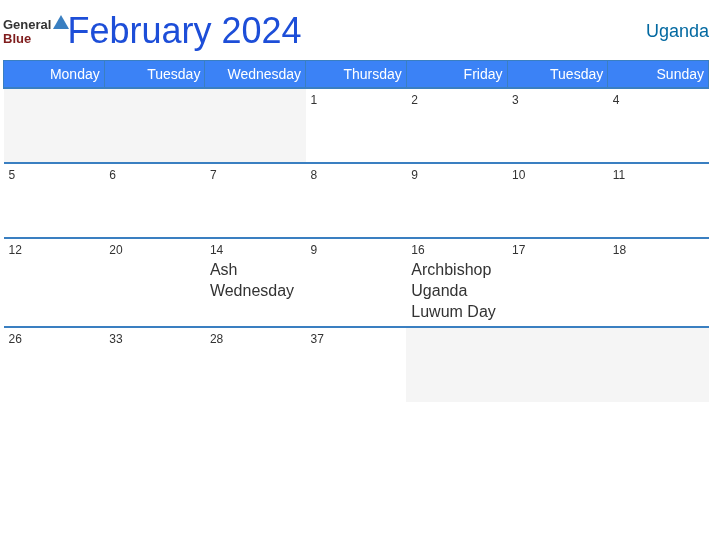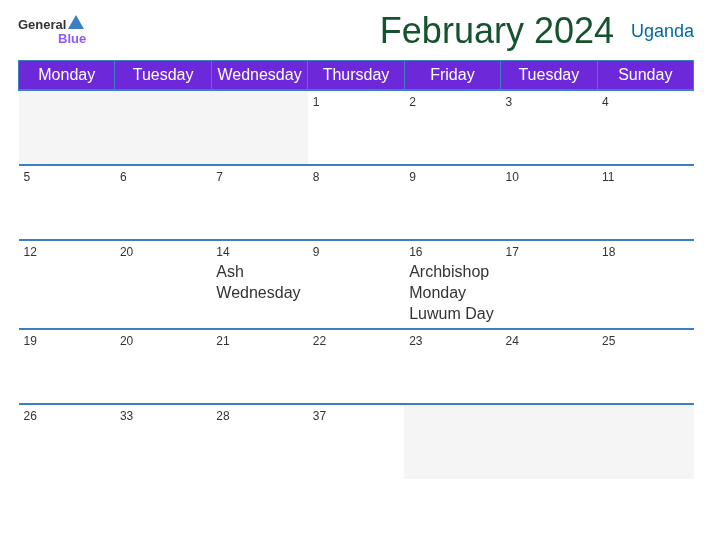--- a/index.html
+++ b/index.html
@@ -7,87 +7,86 @@
       width: 712px;
       height: 550px;
       background: #fff;
       font-family: Arial, sans-serif;
       overflow: hidden;
     }
 
     .container {
       width: 712px;
       height: 550px;
-      padding: 10px 18px;
+      padding: 10px 3px;
     }
 
     
     .header {
       display: flex;
       align-items: center;
       justify-content: space-between;
       margin-bottom: 8px;
     }
 
     .logo-general {
       font-size: 13px;
       font-weight: bold;
       color: #333;
       line-height: 1;
     }
 
     .logo-blue {
       font-size: 13px;
       font-weight: bold;
-      color: #8b5cf6;
+      color: #7f1d1d;
       line-height: 1;
-      margin-left: 40px;
     }
 
     .logo-triangle {
       width: 0;
       height: 0;
       border-left: 8px solid transparent;
       border-right: 8px solid transparent;
       border-bottom: 14px solid #3a7fc1;
       margin-left: 2px;
       margin-right: -2px;
       position: relative;
       top: -3px;
     }
 
     .month-title {
       font-size: 36px;
       font-weight: normal;
-      color: #14532d;
-      text-align: right;
+      color: #1d4ed8;
+      text-align: left;
       flex: 1;
     }
 
     .country {
       font-size: 18px;
       color: #0369a1;
       text-align: right;
       min-width: 80px;
     }
 
     
     .calendar {
       width: 100%;
       border-collapse: collapse;
       table-layout: fixed;
     }
 
     .calendar thead tr th {
-      background-color: #6d28d9;
+      background-color: #3b82f6;
       color: #fff;
-      font-size: 16px;
+      font-size: 14px;
       font-weight: normal;
       padding: 5px 4px;
-      text-align: center;
+      text-align: right;
       border: 1px solid #3a7fc1;
     }
 
     .calendar tbody tr td {
       border-top: 2px solid #3a7fc1;
       vertical-align: top;
       padding: 4px 5px;
       height: 75px;
       font-size: 12px;
       color: #333;
@@ -194,49 +193,26 @@
           <td>
             <span class="day-number">12</span>
           </td>
           <td>
             <span class="day-number">20</span>
           </td>
           <td><span class="day-number">14</span><span class="event-text">Ash Wednesday</span><br></td>
           <td>
             <span class="day-number">9</span>
           </td>
-          <td><span class="day-number">16</span><span class="event-text">Archbishop Monday</span><br><span class="event-text">Luwum Day</span><br></td>
+          <td><span class="day-number">16</span><span class="event-text">Archbishop Uganda</span><br><span class="event-text">Luwum Day</span><br></td>
           <td>
             <span class="day-number">17</span>
           </td>
           <td>
             <span class="day-number">18</span>
-          </td>
-        </tr>
-        <tr>
-          <td>
-            <span class="day-number">19</span>
-          </td>
-          <td>
-            <span class="day-number">20</span>
-          </td>
-          <td>
-            <span class="day-number">21</span>
-          </td>
-          <td>
-            <span class="day-number">22</span>
-          </td>
-          <td>
-            <span class="day-number">23</span>
-          </td>
-          <td>
-            <span class="day-number">24</span>
-          </td>
-          <td>
-            <span class="day-number">25</span>
           </td>
         </tr>
         <tr>
           <td>
             <span class="day-number">26</span>
           </td>
           <td>
             <span class="day-number">33</span>
           </td>
           <td>

